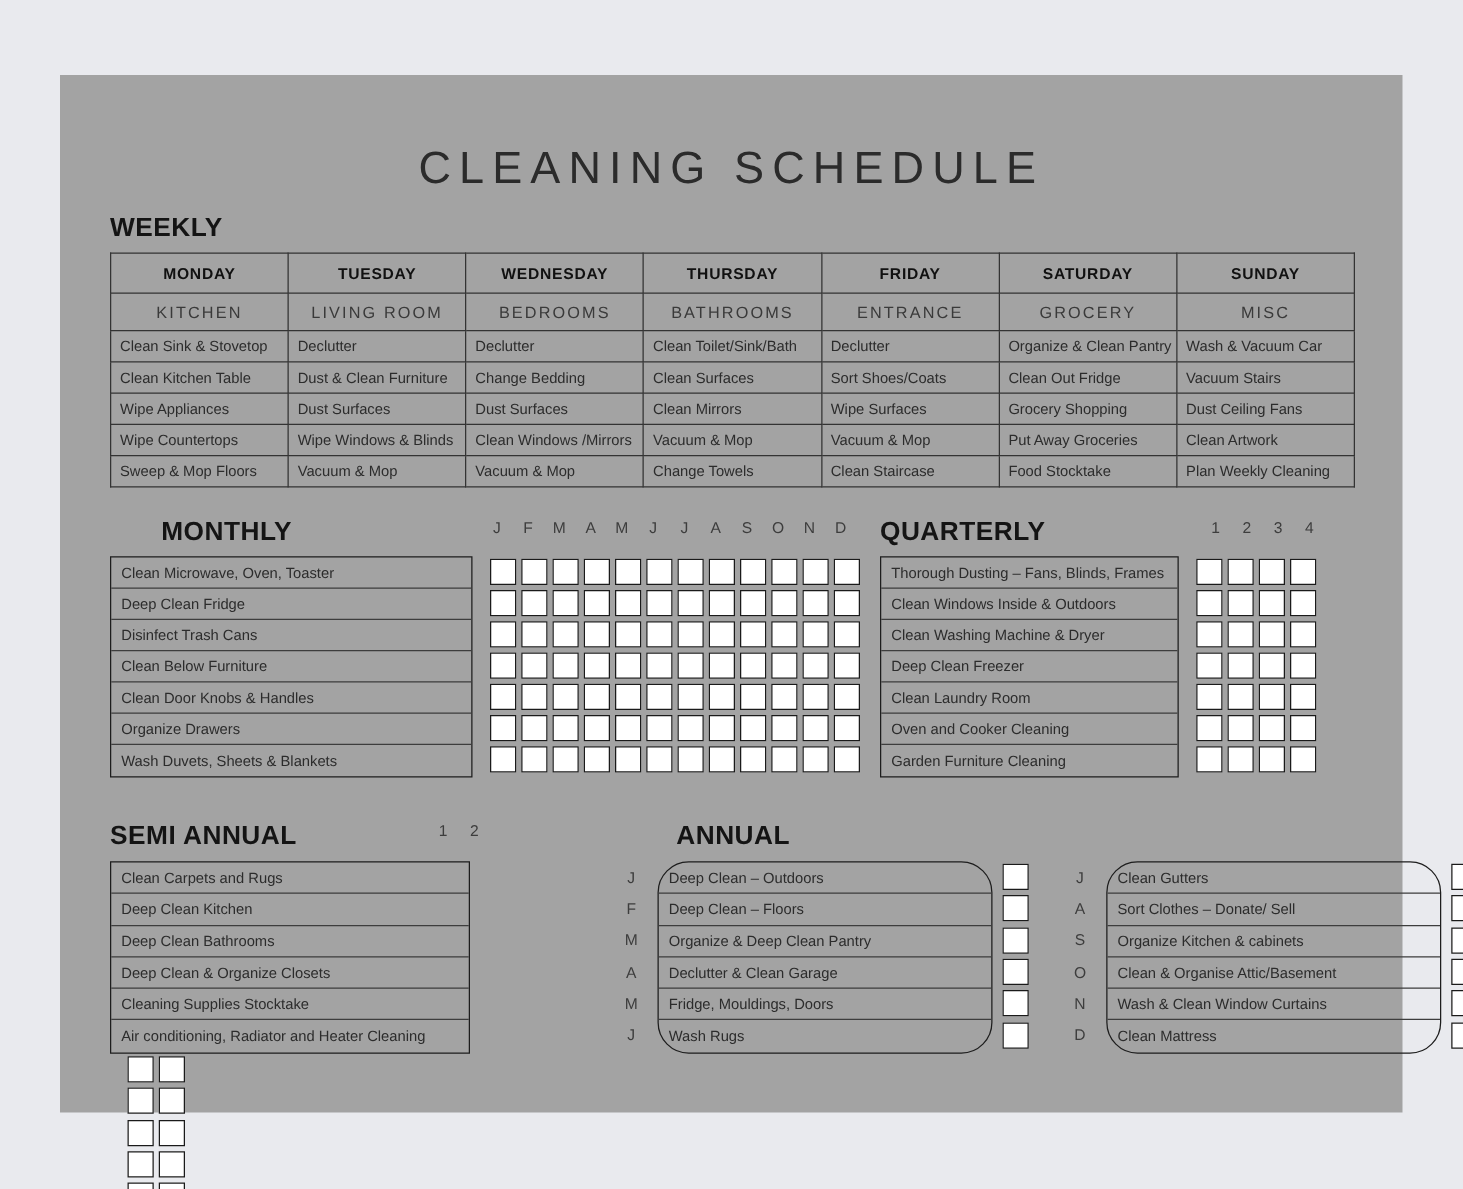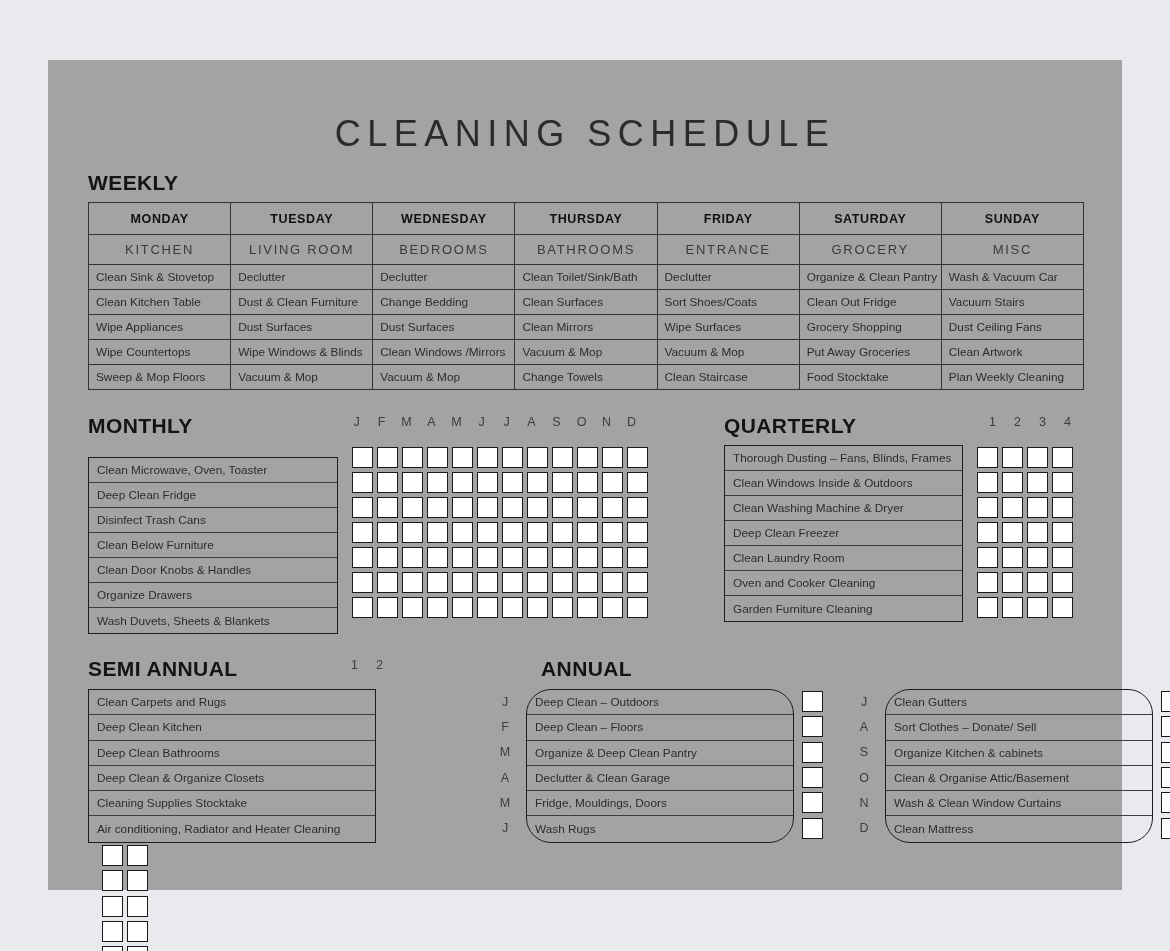--- a/index.html
+++ b/index.html
@@ -122,26 +122,26 @@
     text-align: center;
     font-size: 12.5px;
     color: #3d3d3d;
     letter-spacing: 0;
   }
   .cbhead span:last-child { margin-right: 0; }
 
   
   .monthly-wrap { position: absolute; left: 40px; top: 355px; }
   .monthly-head-row { display: flex; align-items: flex-start; }
-  .monthly-head-row .sec-head { width: 258px; }
+  .monthly-head-row .sec-head { width: 258px; margin-left: 41px; }
   .monthly-body { display: flex; margin-top: 9px; }
-  .monthly-list { width: 250px; margin-top: 12px; }
-
-  
-  .quarterly-wrap { position: absolute; left: 676px; top: 355px; }
+  .monthly-list { width: 290px; }
+
+  
+  .quarterly-wrap { position: absolute; left: 656px; top: 355px; }
   .quarterly-head-row { display: flex; align-items: flex-start; }
   .quarterly-head-row .sec-head { width: 258px; }
   .quarterly-body { display: flex; margin-top: 9px; }
   .quarterly-list { width: 239px; }
 
   
   .semi-wrap { position: absolute; left: 40px; top: 598px; }
   .semi-head-row { display: flex; align-items: flex-start; }
   .semi-head-row .sec-head { width: 256px; }
   .semi-body { display: flex; margin-top: 10px; flex-direction: column; }

